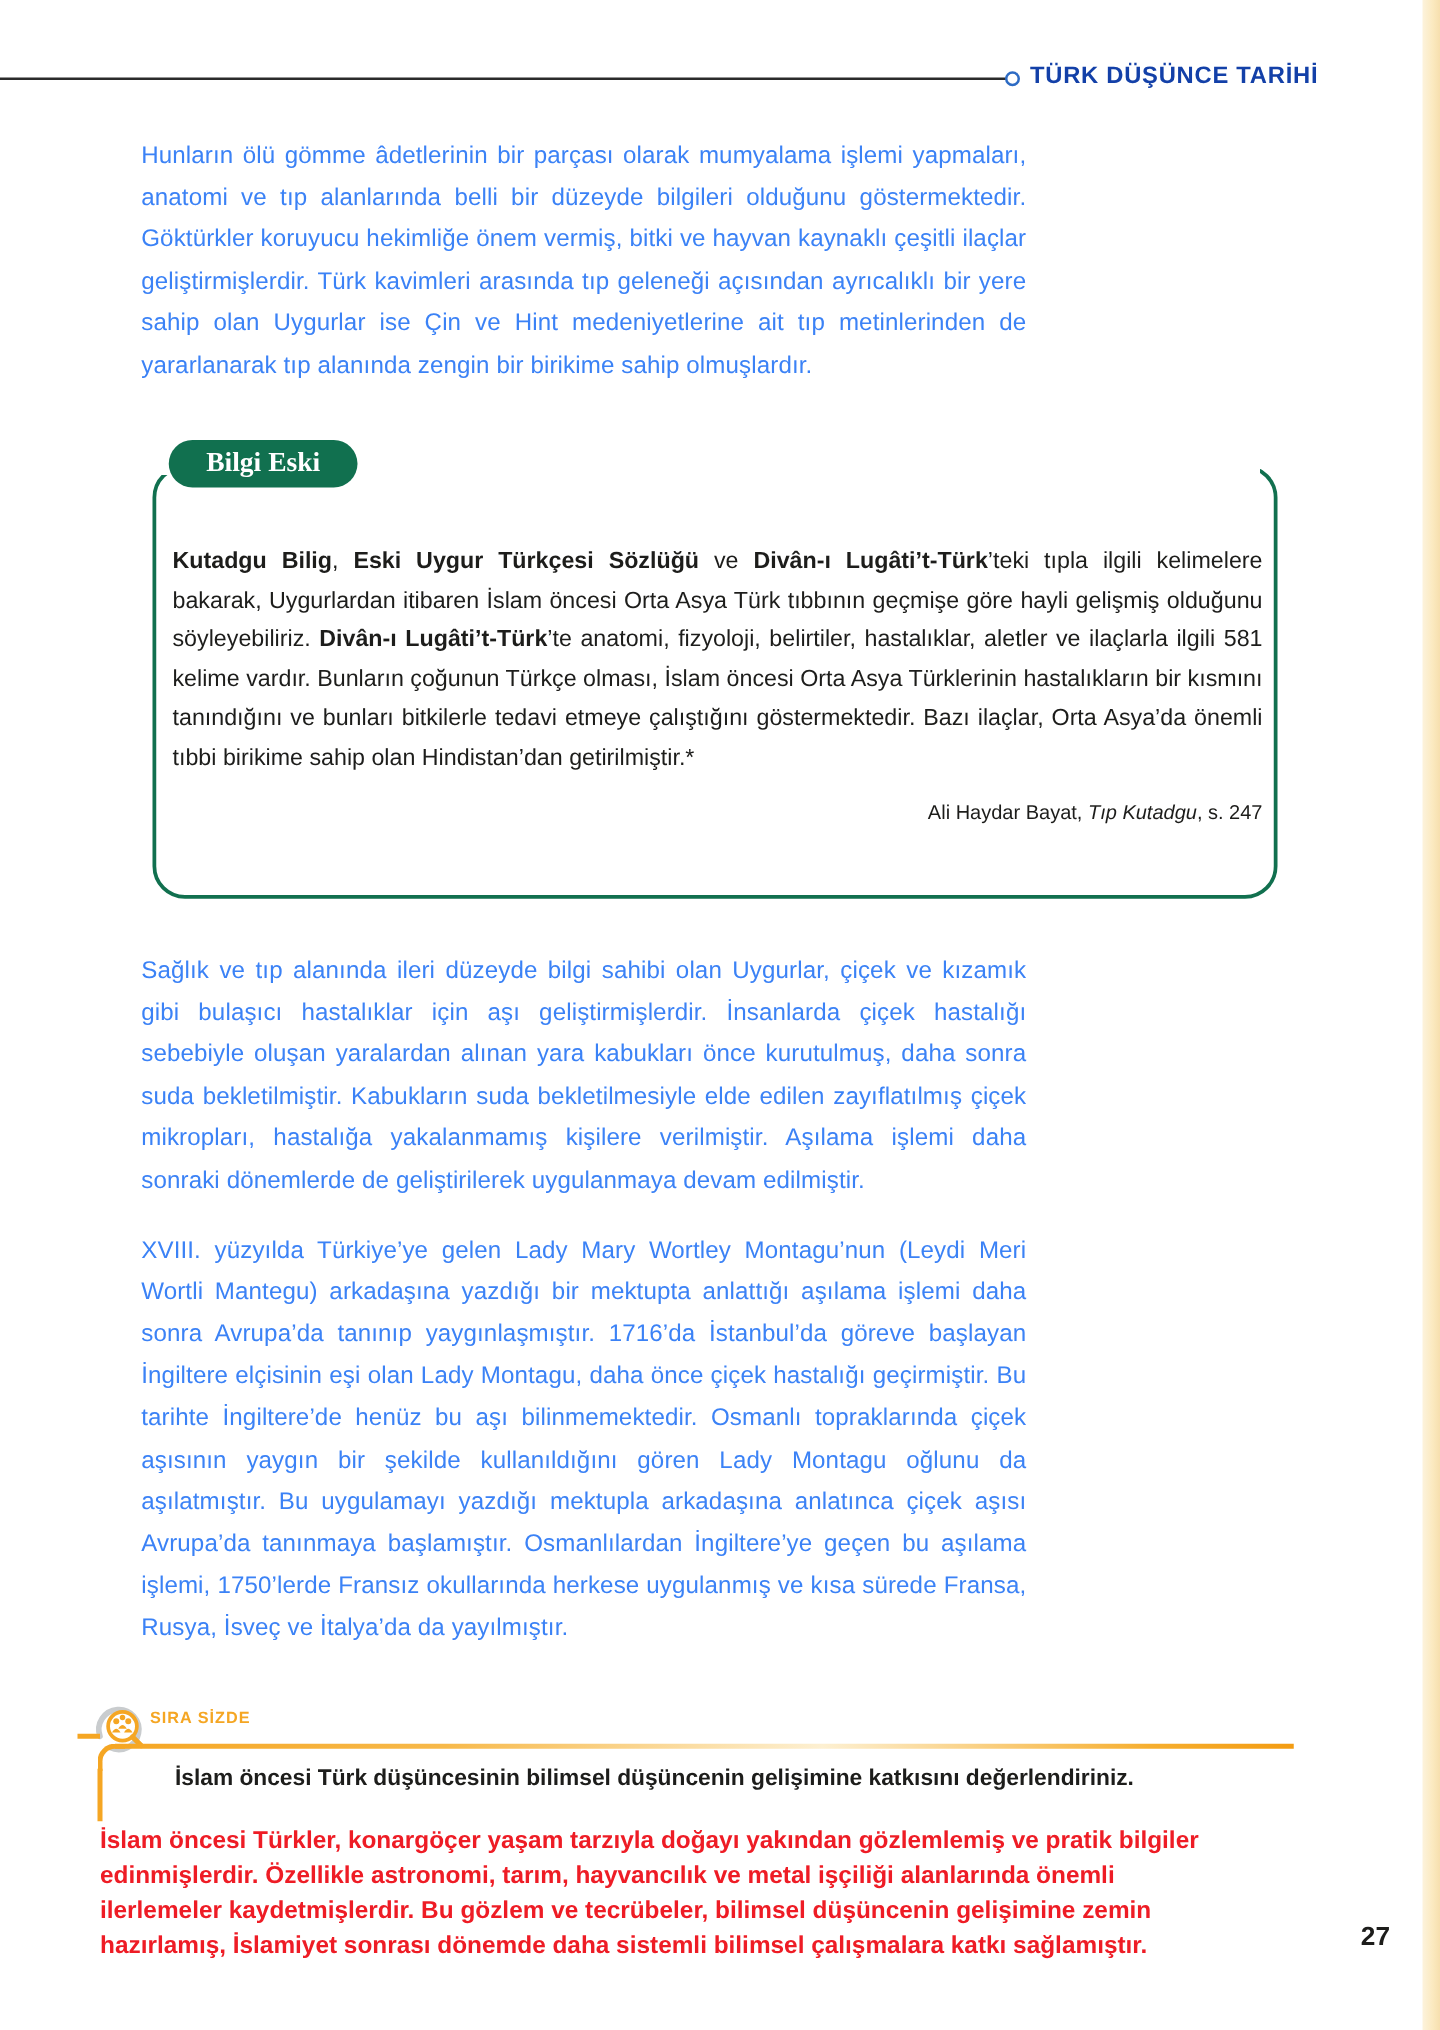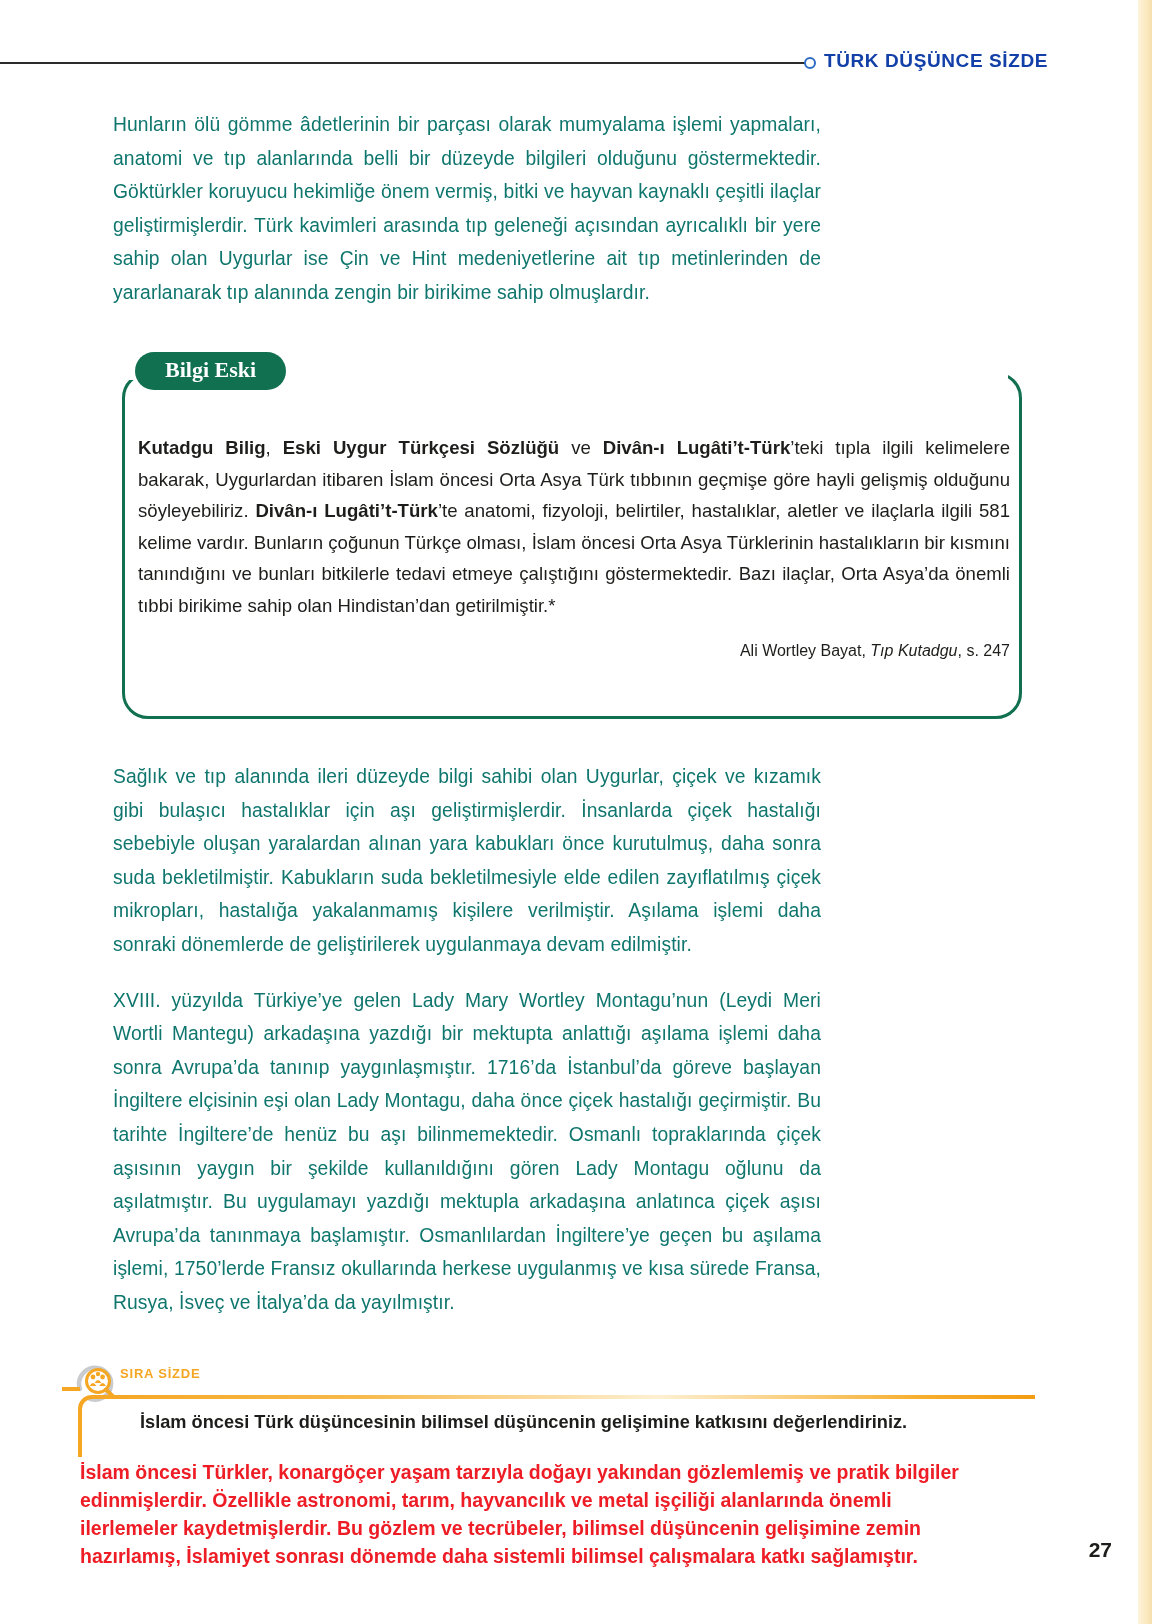--- a/index.html
+++ b/index.html
@@ -57,21 +57,21 @@
     position: absolute;
     left: 113px;
     top: 108px;
     width: 708px;
   }
   p.body-par {
     margin: 0 0 22px 0;
     font-size: 19.3px;
     line-height: 33.6px;
     text-align: justify;
-    color: #0f766e;
+    color: #3b82f6;
     letter-spacing: .1px;
   }
   p.body-par:last-child { margin-bottom: 0; }
 
   
   .note-box {
     position: absolute;
     left: 122px;
     top: 372px;
     width: 900px;
@@ -223,36 +223,36 @@
   }
 </style>
 </head>
 <body>
 
 <div class="edge-strip"></div>
 
 <div class="page-header">
   <div class="header-rule"></div>
   <div class="header-dot"></div>
-  <div class="header-title">TÜRK DÜŞÜNCE SİZDE</div>
+  <div class="header-title">TÜRK DÜŞÜNCE TARİHİ</div>
 </div>
 
 <div class="content">
   <p class="body-par">Hunların ölü gömme âdetlerinin bir parçası olarak mumyalama işlemi yapmaları, anatomi ve tıp alanlarında belli bir düzeyde bilgileri olduğunu göstermektedir. Göktürkler koruyucu hekimliğe önem vermiş, bitki ve hayvan kaynaklı çeşitli ilaçlar geliştirmişlerdir. Türk kavimleri arasında tıp geleneği açısından ayrıcalıklı bir yere sahip olan Uygurlar ise Çin ve Hint medeniyetlerine ait tıp metinlerinden de yararlanarak tıp alanında zengin bir birikime sahip olmuşlardır.</p>
 </div>
 
 <div class="note-box"></div>
 <div class="note-tab-mask"></div>
 <div class="note-tab">Bilgi Eski</div>
 
 <div class="note-inner">
   <p id="note-text"><b>Kutadgu Bilig</b><span>, </span><b>Eski Uygur Türkçesi Sözlüğü</b><span> ve </span><b>Divân-ı Lugâti’t-Türk</b><span>’teki tıpla ilgili kelimelere bakarak, Uygurlardan itibaren İslam öncesi Orta Asya Türk tıbbının geçmişe göre hayli gelişmiş olduğunu söyleyebiliriz. </span><b>Divân-ı Lugâti’t-Türk</b><span>’te anatomi, fizyoloji, belirtiler, hastalıklar, aletler ve ilaçlarla ilgili 581 kelime vardır. Bunların çoğunun Türkçe olması, İslam öncesi Orta Asya Türklerinin hastalıkların bir kısmını tanındığını ve bunları bitkilerle tedavi etmeye çalıştığını göstermektedir. Bazı ilaçlar, Orta Asya’da önemli tıbbi birikime sahip olan Hindistan’dan getirilmiştir.*</span></p>
 </div>
 <div class="note-source">
-  <span>Ali Wortley Bayat, </span><i>Tıp Kutadgu</i><span>, s. 247</span>
+  <span>Ali Haydar Bayat, </span><i>Tıp Kutadgu</i><span>, s. 247</span>
 </div>
 
 <div class="content" style="top:760px;">
   <p class="body-par">Sağlık ve tıp alanında ileri düzeyde bilgi sahibi olan Uygurlar, çiçek ve kızamık gibi bulaşıcı hastalıklar için aşı geliştirmişlerdir. İnsanlarda çiçek hastalığı sebebiyle oluşan yaralardan alınan yara kabukları önce kurutulmuş, daha sonra suda bekletilmiştir. Kabukların suda bekletilmesiyle elde edilen zayıflatılmış çiçek mikropları, hastalığa yakalanmamış kişilere verilmiştir. Aşılama işlemi daha sonraki dönemlerde de geliştirilerek uygulanmaya devam edilmiştir.</p>
   <p class="body-par">XVIII. yüzyılda Türkiye’ye gelen Lady Mary Wortley Montagu’nun (Leydi Meri Wortli Mantegu) arkadaşına yazdığı bir mektupta anlattığı aşılama işlemi daha sonra Avrupa’da tanınıp yaygınlaşmıştır. 1716’da İstanbul’da göreve başlayan İngiltere elçisinin eşi olan Lady Montagu, daha önce çiçek hastalığı geçirmiştir. Bu tarihte İngiltere’de henüz bu aşı bilinmemektedir. Osmanlı topraklarında çiçek aşısının yaygın bir şekilde kullanıldığını gören Lady Montagu oğlunu da aşılatmıştır. Bu uygulamayı yazdığı mektupla arkadaşına anlatınca çiçek aşısı Avrupa’da tanınmaya başlamıştır. Osmanlılardan İngiltere’ye geçen bu aşılama işlemi, 1750’lerde Fransız okullarında herkese uygulanmış ve kısa sürede Fransa, Rusya, İsveç ve İtalya’da da yayılmıştır.</p>
 </div>
 
 <div class="sira-wrap">
   <div class="sira-icon">
     <svg viewBox="0 0 46 46" width="46" height="46" aria-hidden="true">

